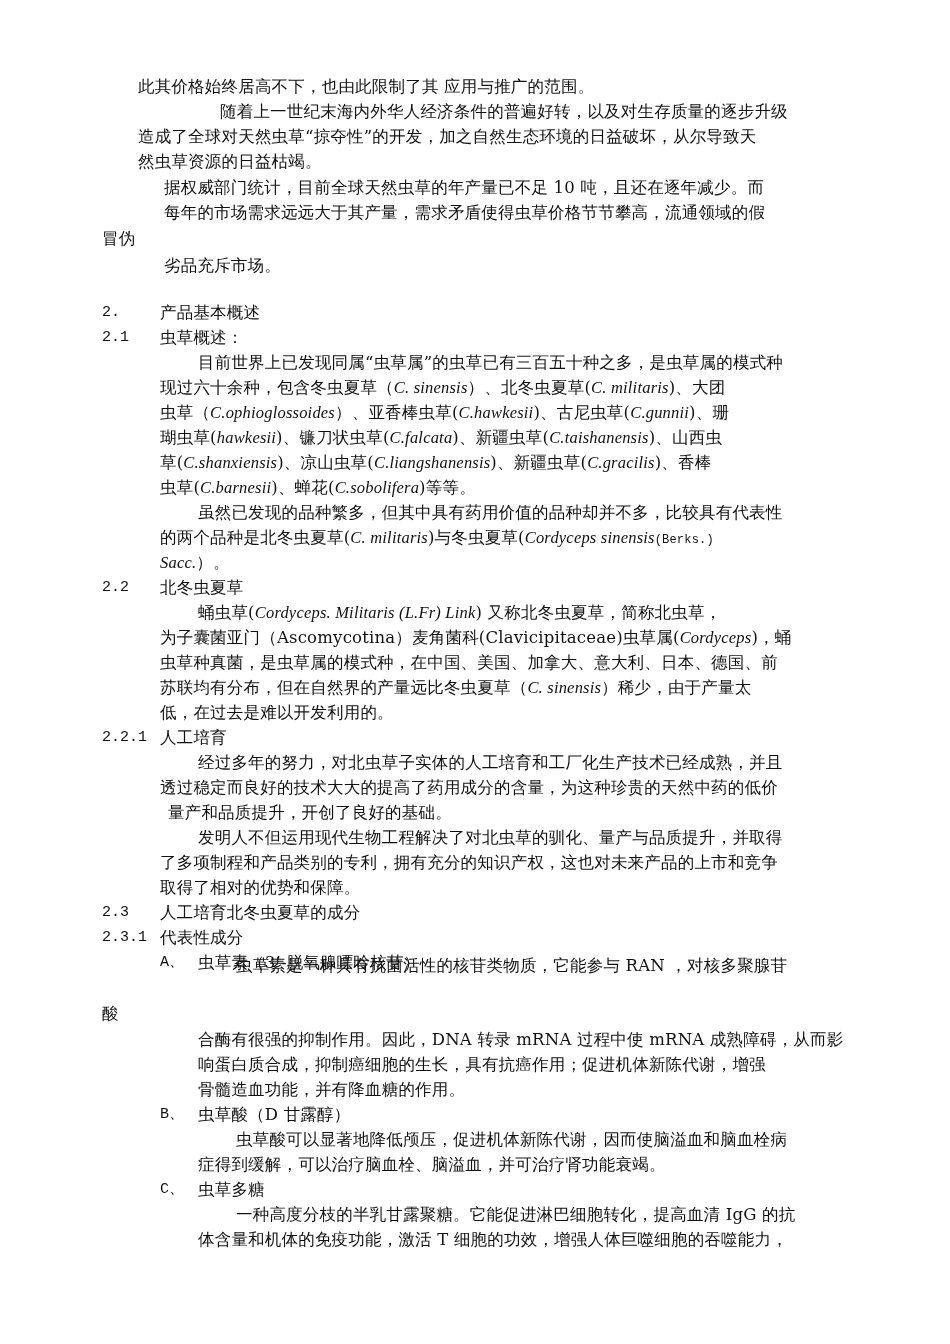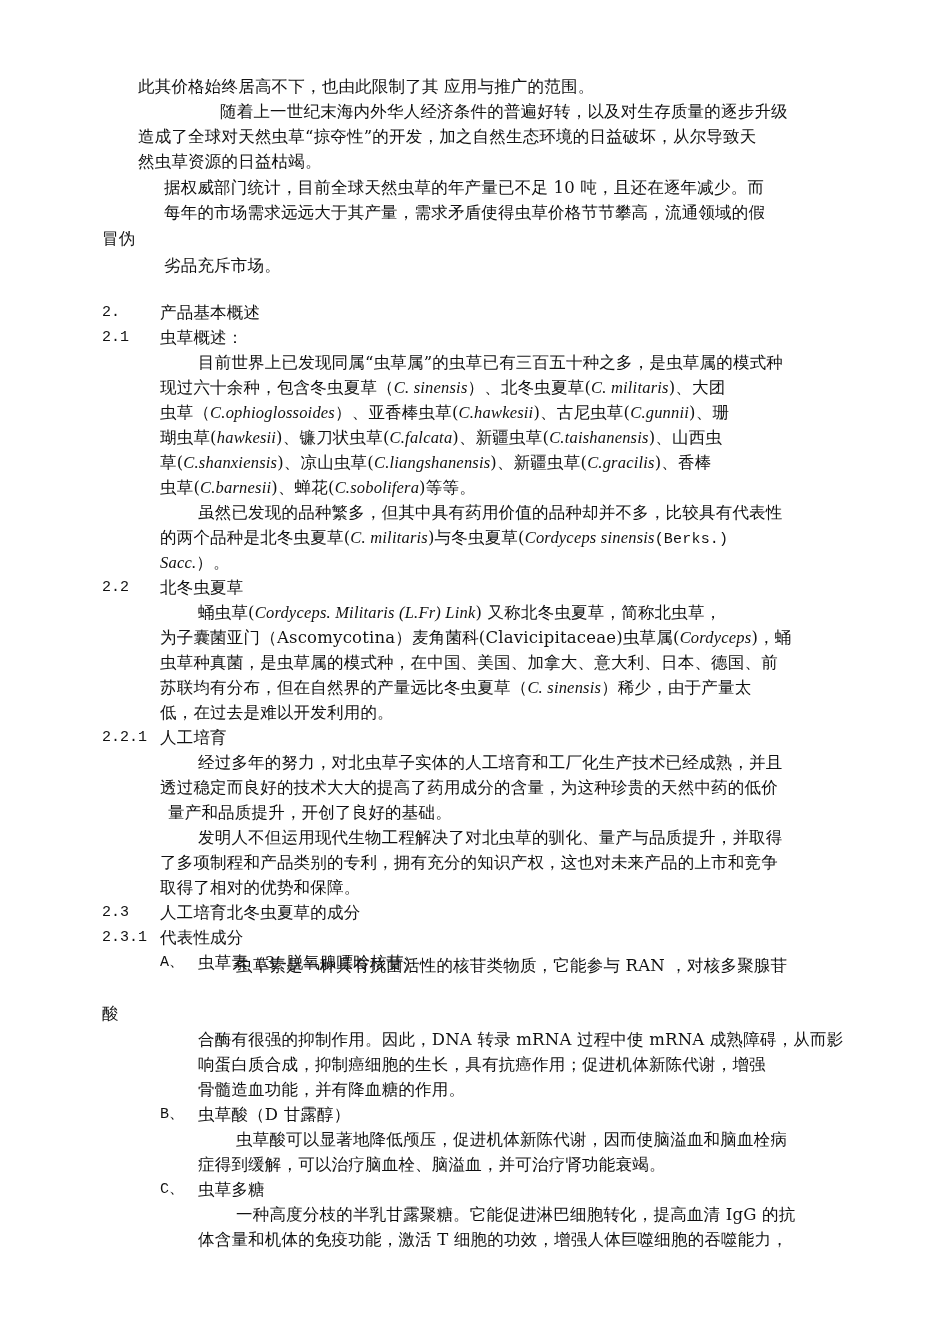--- a/index.html
+++ b/index.html
@@ -4,21 +4,21 @@
 <style>
   html, body { margin: 0; padding: 0; background: #ffffff; }
   body {
     width: 950px; height: 1344px; position: relative; overflow: hidden;
     font-family: "DejaVu Serif", "Liberation Serif", serif;
     color: #111111; font-size: 16.5px;
   }
   .ln { position: absolute; white-space: nowrap; line-height: 24px; letter-spacing: 0.2px; }
   .num { position: absolute; white-space: nowrap; line-height: 24px; font-family: "Liberation Mono", "DejaVu Sans Mono", monospace; font-size: 15px; }
   i { font-family: "Liberation Serif", serif; }
-  .mono { font-family: "Liberation Mono", "DejaVu Sans Mono", monospace; font-size: 15px; }
+  .mono { font-family: "Liberation Mono", "DejaVu Sans Mono", monospace; font-size: 12px; }
 </style>
 </head>
 <body>
 
 <div class="ln" style="left:138px;top:75px">此其价格始终居高不下，也由此限制了其 应用与推广的范围。</div>
 <div class="ln" style="left:220px;top:100px">随着上一世纪末海内外华人经济条件的普遍好转，以及对生存质量的逐步升级</div>
 <div class="ln" style="left:138px;top:125px">造成了全球对天然虫草“掠夺性”的开发，加之自然生态环境的日益破坏，从尔导致天</div>
 <div class="ln" style="left:138px;top:150px">然虫草资源的日益枯竭。</div>
 <div class="ln" style="left:164px;top:176px">据权威部门统计，目前全球天然虫草的年产量已不足 10 吨，且还在逐年减少。而</div>
 <div class="ln" style="left:164px;top:201px">每年的市场需求远远大于其产量，需求矛盾使得虫草价格节节攀高，流通领域的假</div>

